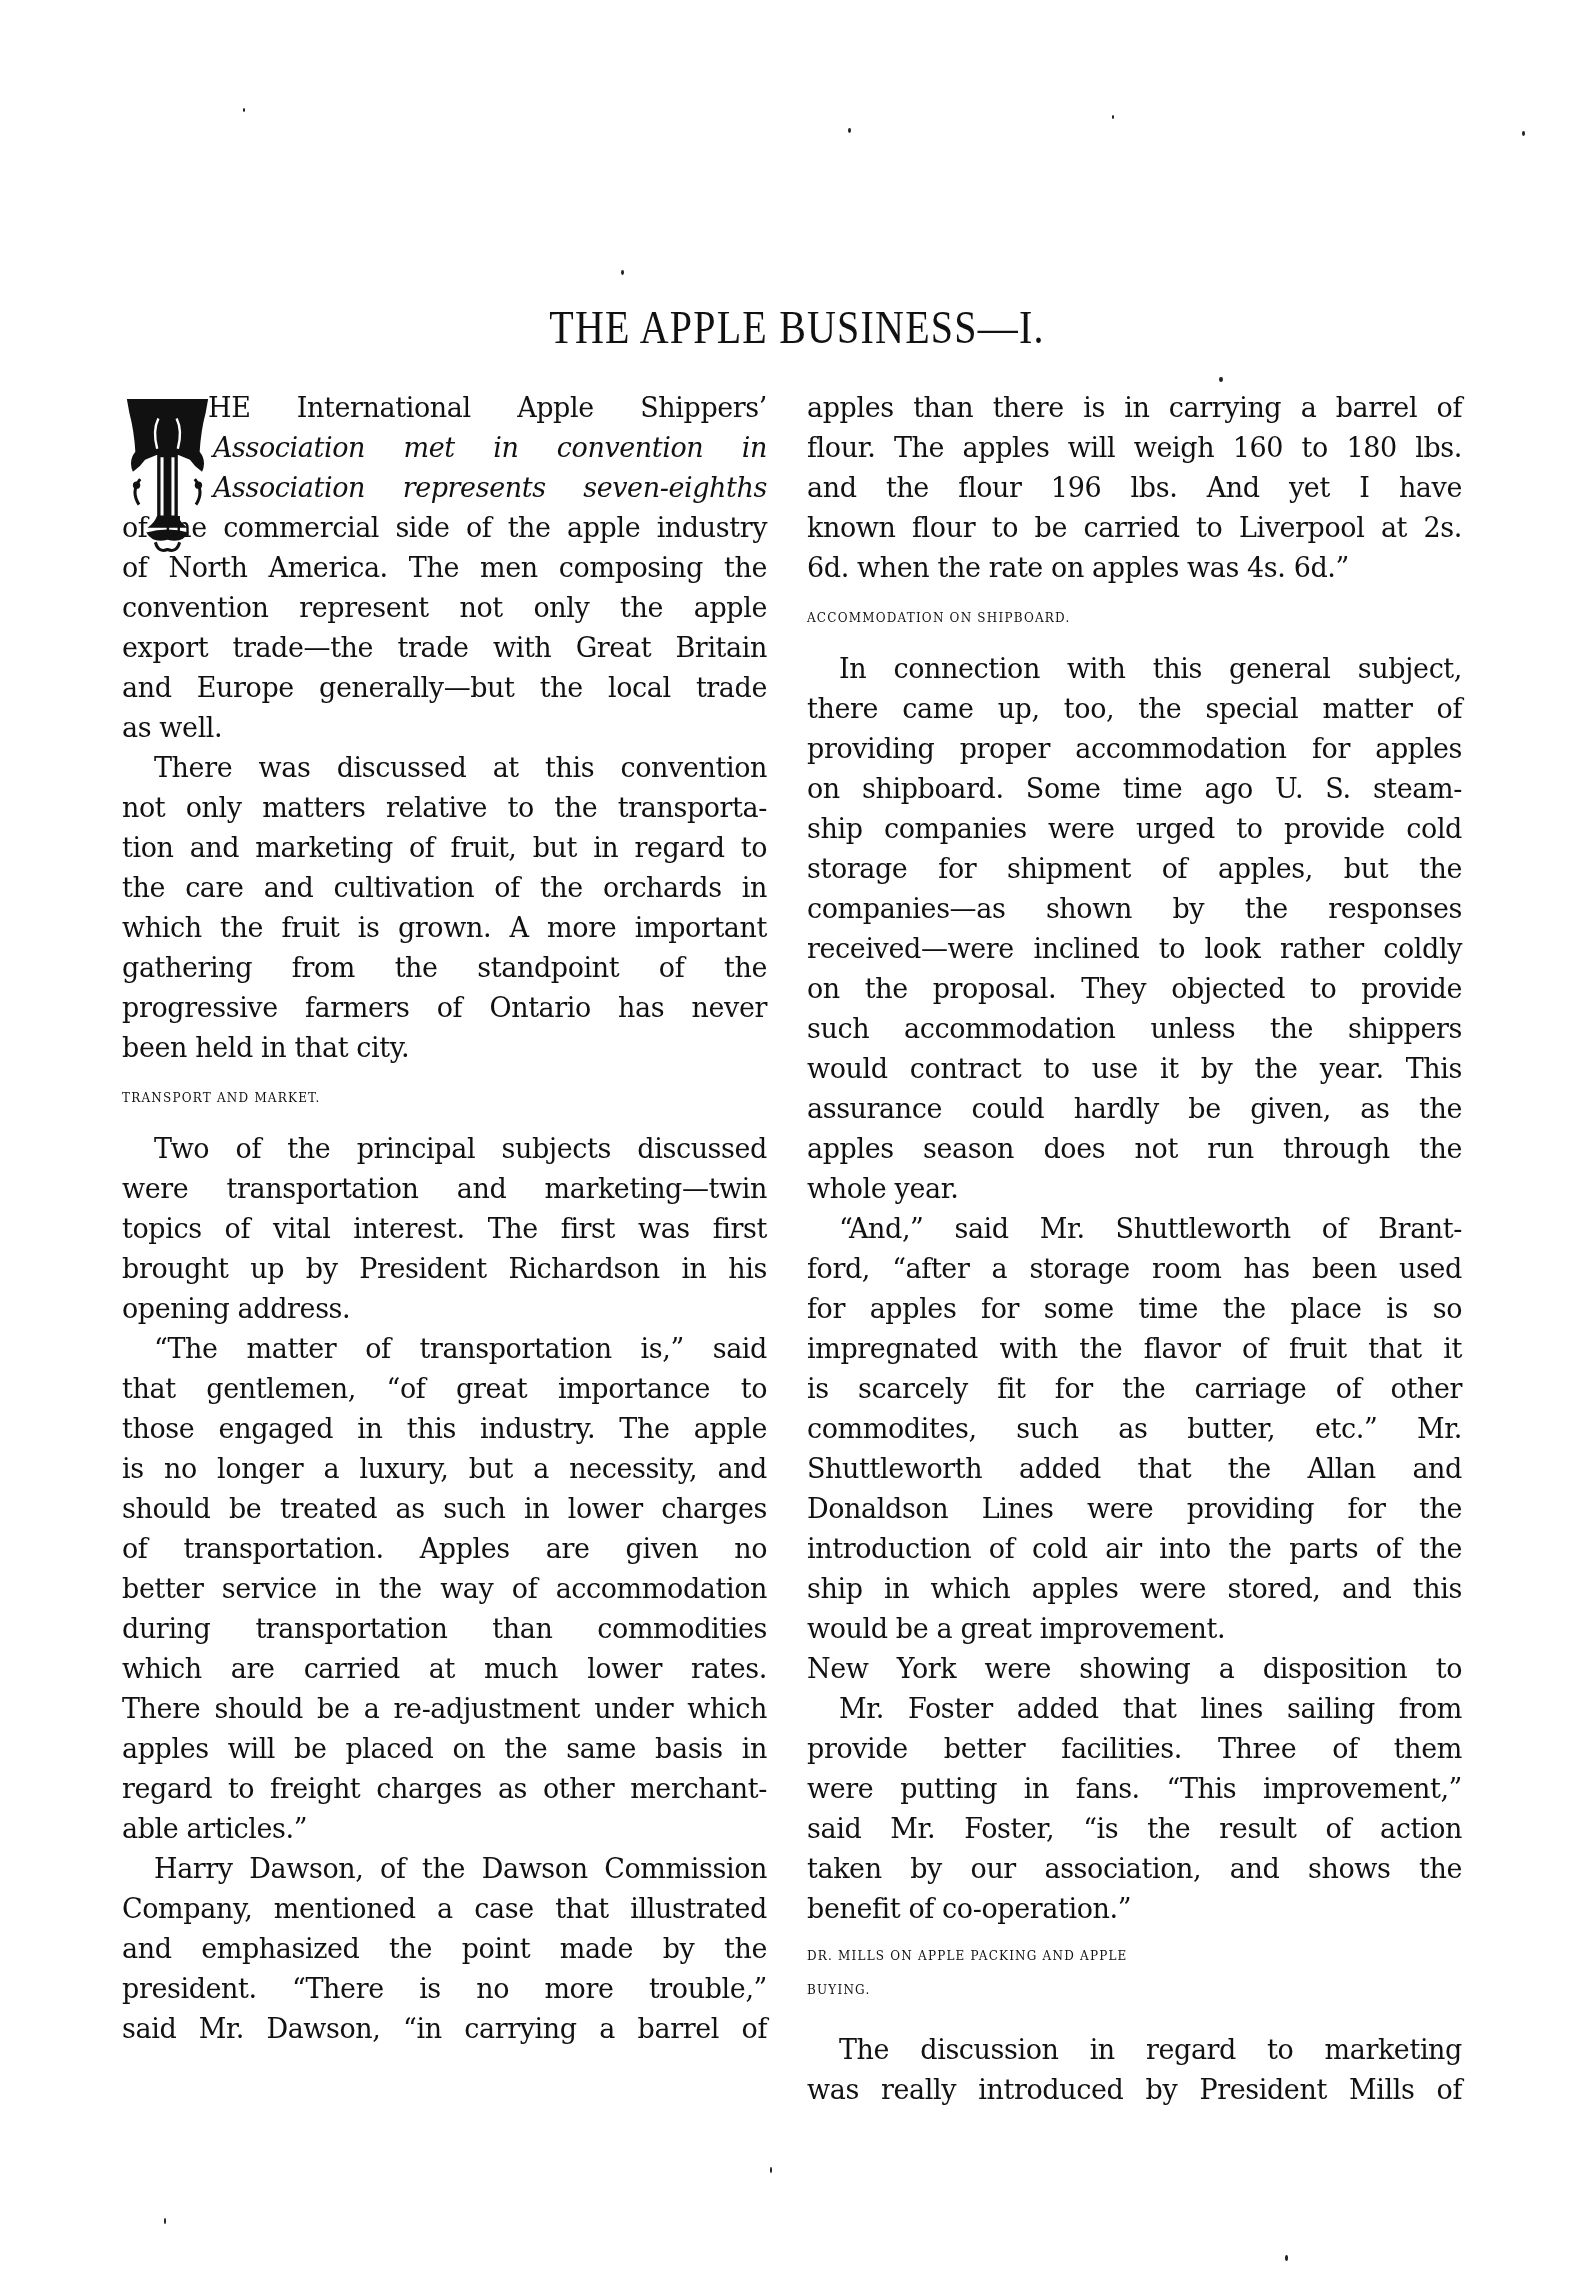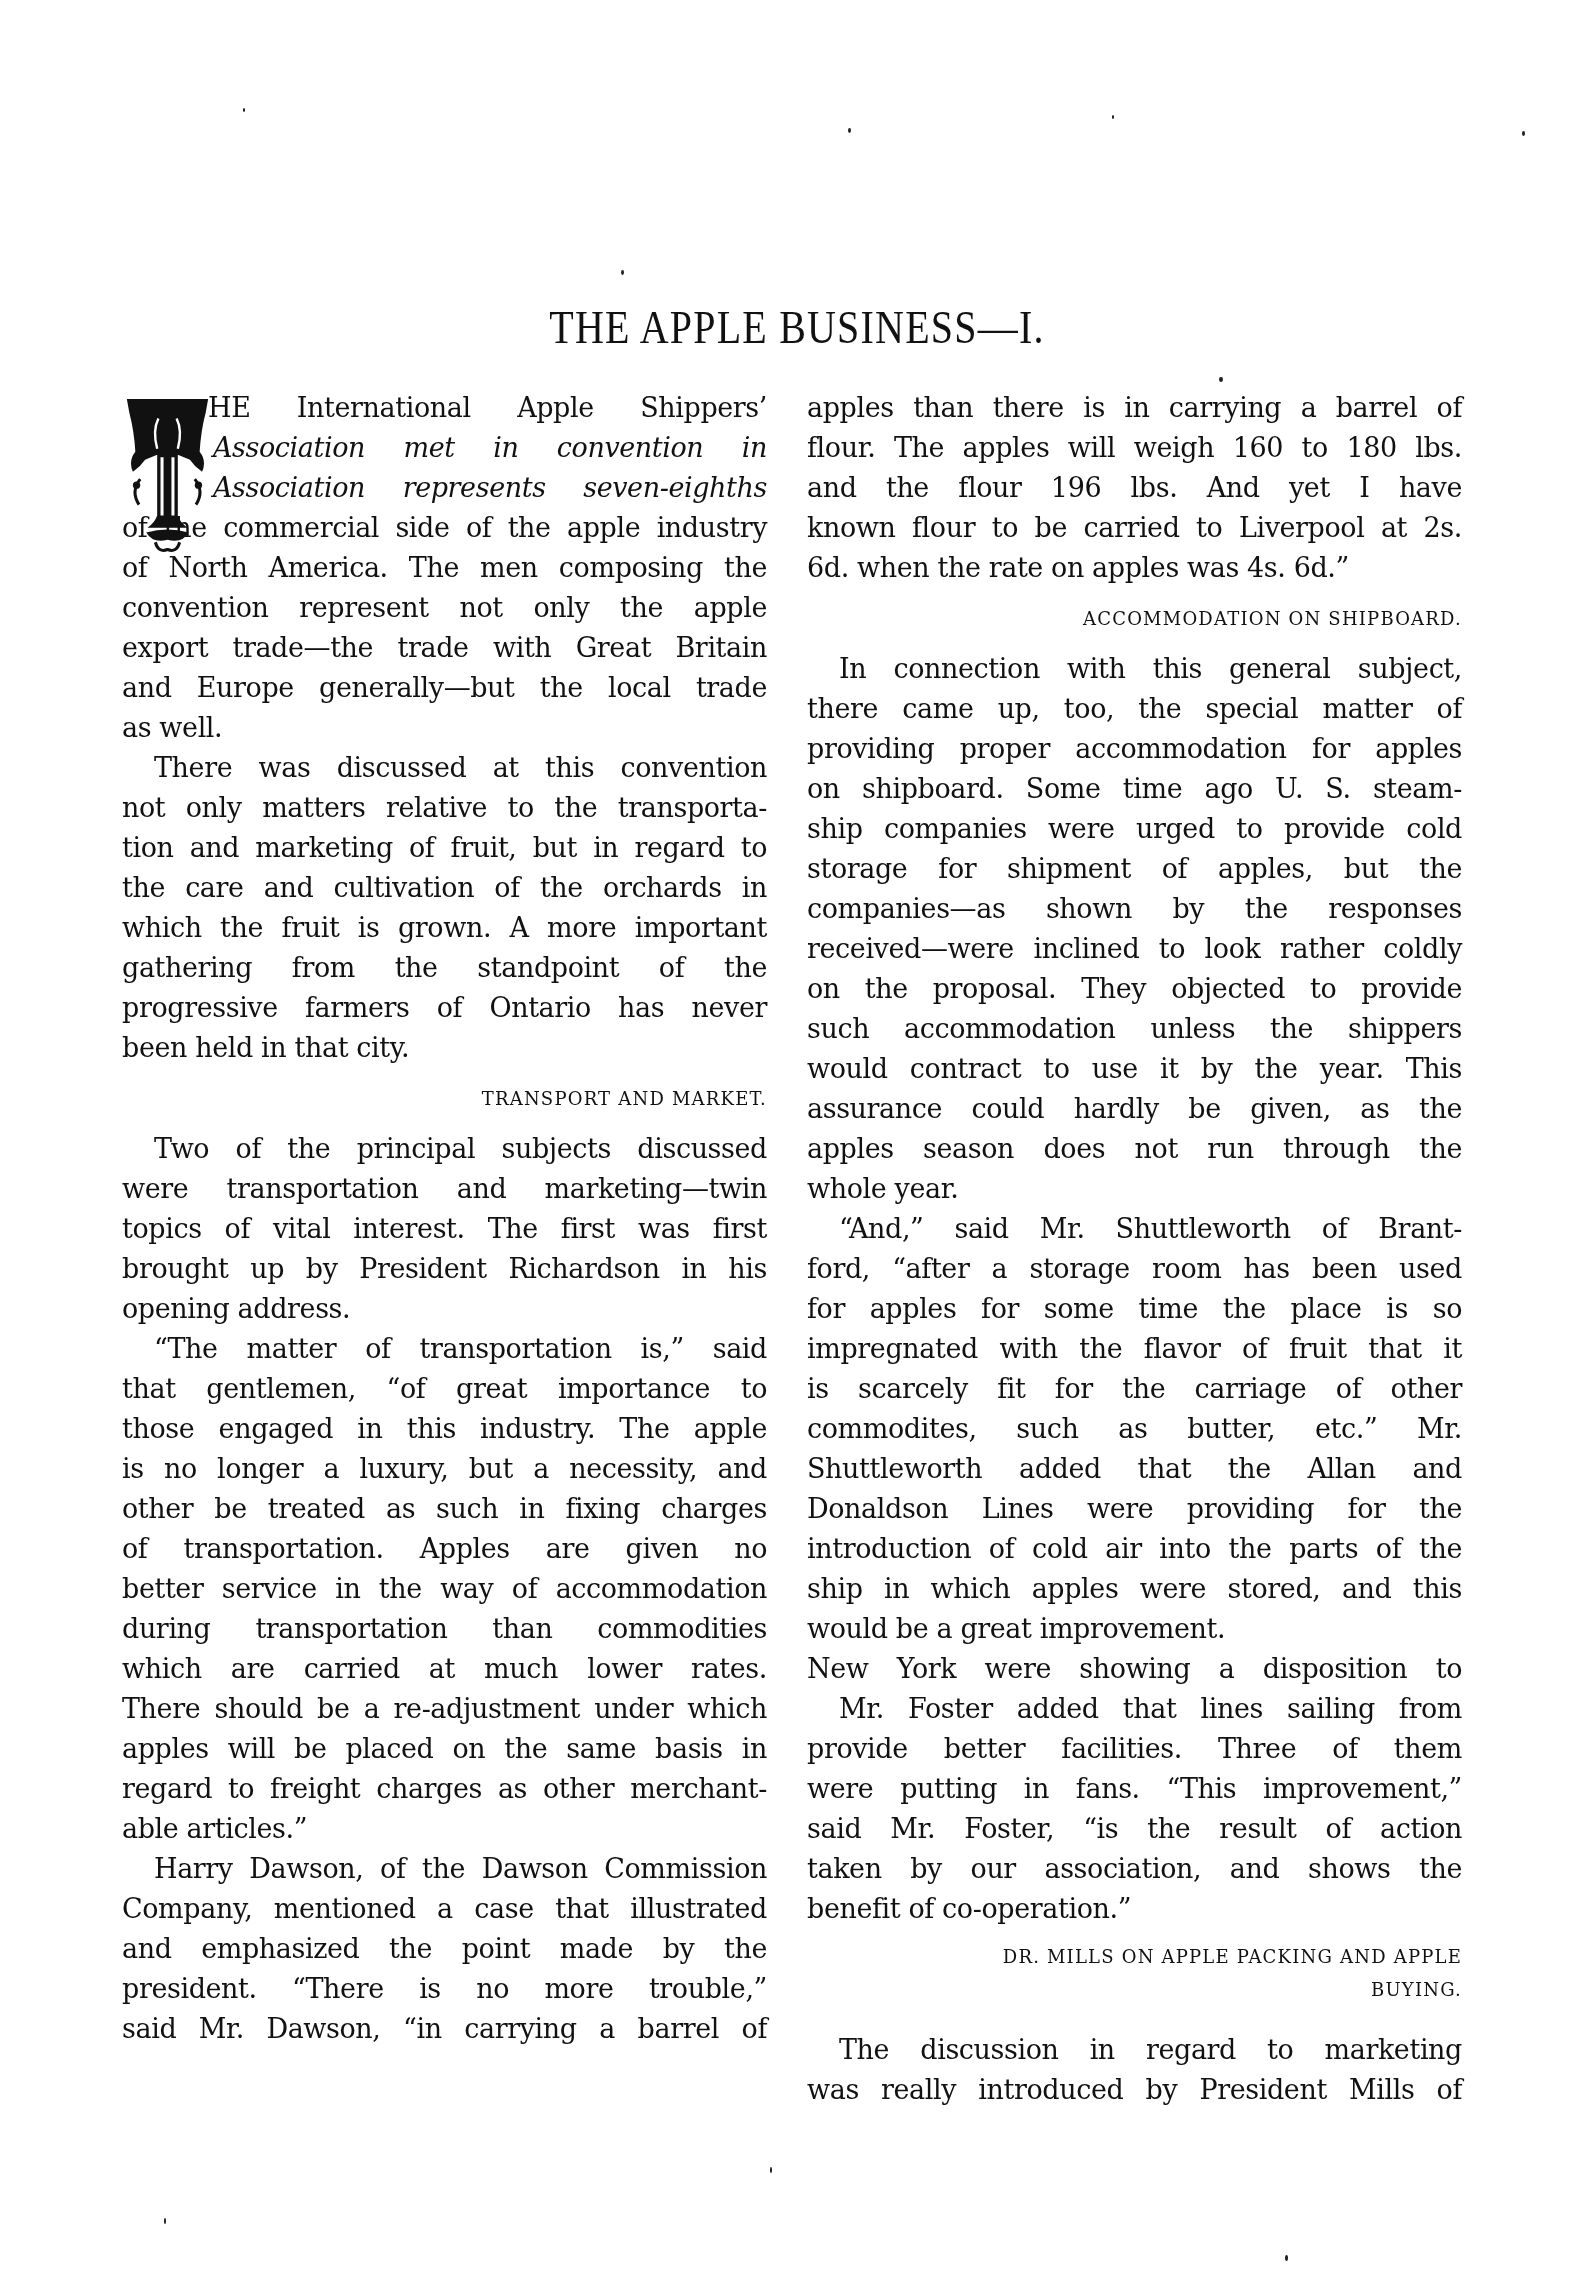--- a/index.html
+++ b/index.html
@@ -50,22 +50,22 @@
     text-align: center;
     text-align-last: left;
   }
   .line.indent { padding-left: 32px; }
   .line.dropcap-line { padding-left: 91px; font-style: italic; }
   .line.dropcap-first { padding-left: 86px; }
   .heading {
     display: block;
     height: 61px;
     line-height: 61px;
-    text-align: right;
-    font-size: 18px;
+    text-align: left;
+    font-size: 12px;
     letter-spacing: 1.2px;
     white-space: nowrap;
   }
   .heading.two-line {
     height: 40px;
     line-height: 40px;
   }
   .heading.two-line.first { line-height: 55px; height: 46px; }
   .heading.two-line.second { height: 55px; line-height: 30px; }
   .dropcap {
@@ -117,21 +117,21 @@
     <span class="heading">TRANSPORT AND MARKET.</span>
     <span class="line indent">Two of the principal subjects discussed</span>
     <span class="line">were transportation and marketing—twin</span>
     <span class="line">topics of vital interest. The first was first</span>
     <span class="line">brought up by President Richardson in his</span>
     <span class="line last">opening address.</span>
     <span class="line indent">“The matter of transportation is,” said</span>
     <span class="line">that gentlemen, “of great importance to</span>
     <span class="line">those engaged in this industry. The apple</span>
     <span class="line">is no longer a luxury, but a necessity, and</span>
-    <span class="line">other be treated as such in fixing charges</span>
+    <span class="line">should be treated as such in lower charges</span>
     <span class="line">of transportation. Apples are given no</span>
     <span class="line">better service in the way of accommodation</span>
     <span class="line">during transportation than commodities</span>
     <span class="line">which are carried at much lower rates.</span>
     <span class="line">There should be a re-adjustment under which</span>
     <span class="line">apples will be placed on the same basis in</span>
     <span class="line">regard to freight charges as other merchant-</span>
     <span class="line last">able articles.”</span>
     <span class="line indent">Harry Dawson, of the Dawson Commission</span>
     <span class="line">Company, mentioned a case that illustrated</span>

